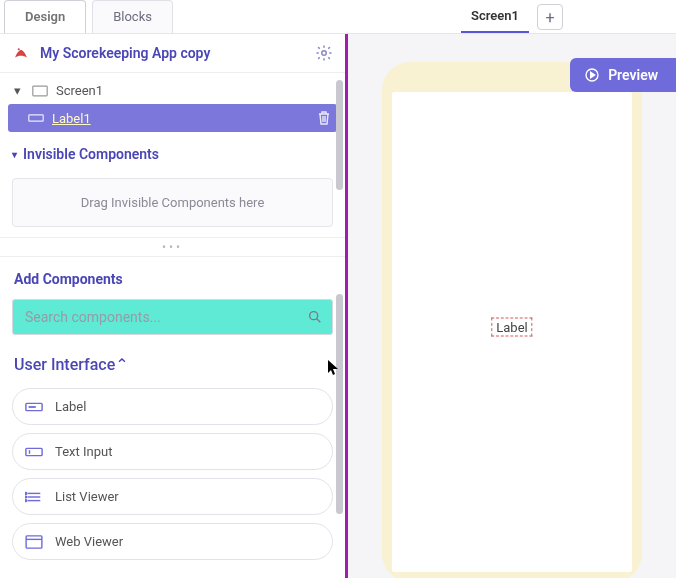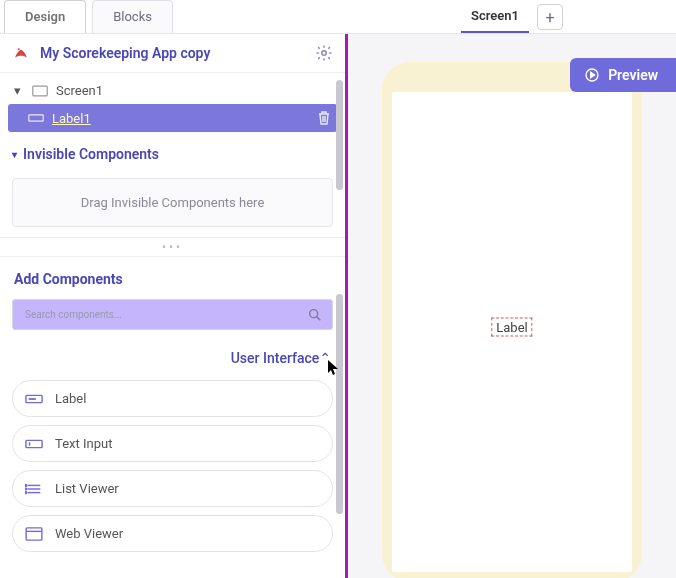--- a/index.html
+++ b/index.html
@@ -56,28 +56,28 @@
     border: 1px solid #e5e5ea; border-radius: 4px; background: #fafafc;
   }
 
   .divider-dots { text-align: center; color: #bbb; letter-spacing: 3px; padding: 2px 0; border-top: 1px solid #eee; border-bottom: 1px solid #eee; font-size: 12px; }
 
   .add-comp-title { padding: 14px 14px 8px 14px; color: #4a47b5; font-weight: 700; font-size: 14px; }
 
   .search-wrap { margin: 4px 12px 12px 12px; position: relative; }
   .search-input {
     width: 100%; padding: 9px 34px 9px 12px; border: 1px solid #d6d6de; border-radius: 3px;
-    font-size: 10px; color: #555; background: #c4b5fd;
+    font-size: 14px; color: #555; background: #5eead4;
   }
   .search-input::placeholder { color: #9a9aa8; }
   .search-icon { position: absolute; right: 10px; top: 50%; transform: translateY(-50%); color: #7a7a88; }
 
   .category-header {
-    display: flex; align-items: center; justify-content: flex-end; padding: 8px 14px 10px 14px;
-    color: #4a47b5; font-size: 14px; font-weight: 500; cursor: pointer;
+    display: flex; align-items: center; justify-content: flex-start; padding: 8px 14px 10px 14px;
+    color: #4a47b5; font-size: 16px; font-weight: 500; cursor: pointer;
   }
 
   .comp-list { padding: 0 12px 12px 12px; display: flex; flex-direction: column; gap: 8px; margin-top: 4px; }
   .comp-item {
     display: flex; align-items: center; gap: 12px; padding: 10px 12px; border: 1px solid #e2e2ea;
     border-radius: 20px; background: #fff; font-size: 13px; color: #555; cursor: grab;
   }
   .comp-icon { color: #6f6bda; display: flex; }
 
   

